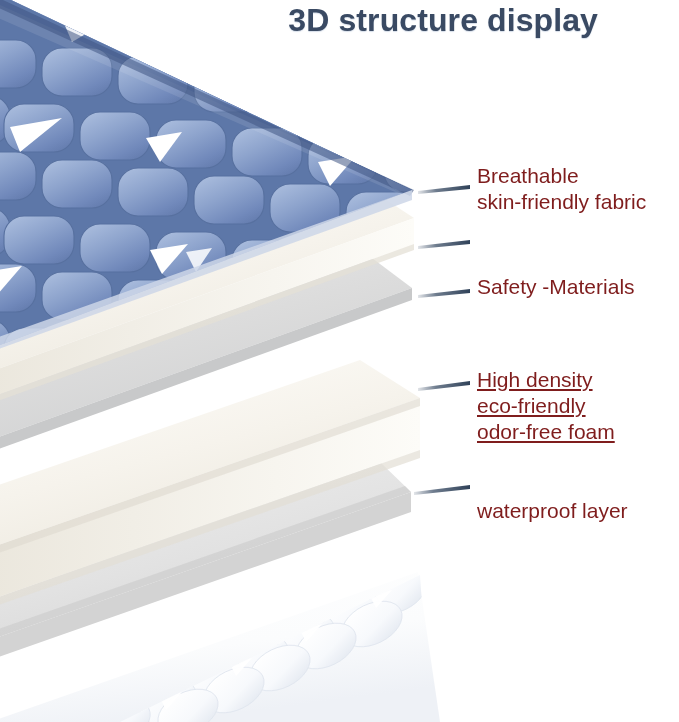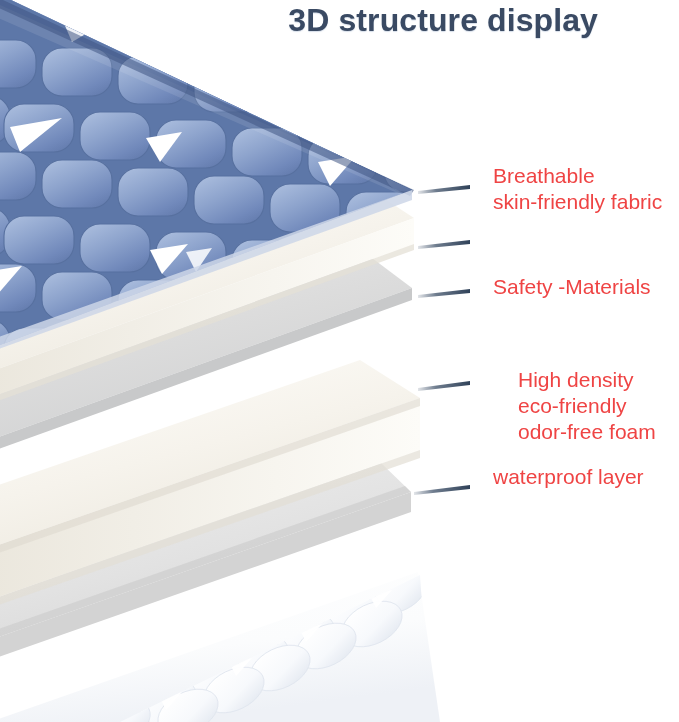--- a/index.html
+++ b/index.html
@@ -38,32 +38,31 @@
   
   #illus {
     position: absolute;
     left: 0; top: 0;
     width: 679px; height: 722px;
   }
 
   
   .callout {
     position: absolute;
-    color: #ef4444;
+    color: #7f1d1d;
     font-size: 21px;
     line-height: 26px;
     white-space: pre-line;
     font-family: "Liberation Sans", sans-serif;
-    margin-left: 16px;
   }
   #lbl-0 { left: 477px; top: 163px; }
   #lbl-1 { left: 477px; top: 229px; }
   #lbl-2 { left: 477px; top: 274px; text-align: center; }
-  #lbl-3 { left: 502px; top: 367px; }
-  #lbl-4 { left: 477px; top: 464px; }
+  #lbl-3 { left: 477px; top: 367px; text-decoration: underline; }
+  #lbl-4 { left: 477px; top: 498px; }
 </style>
 </head>
 <body>
 
 <div id="stage">
 
   <div id="title">3D structure display</div>
 
   <svg id="illus" viewBox="0 0 679 722">
     <defs>

